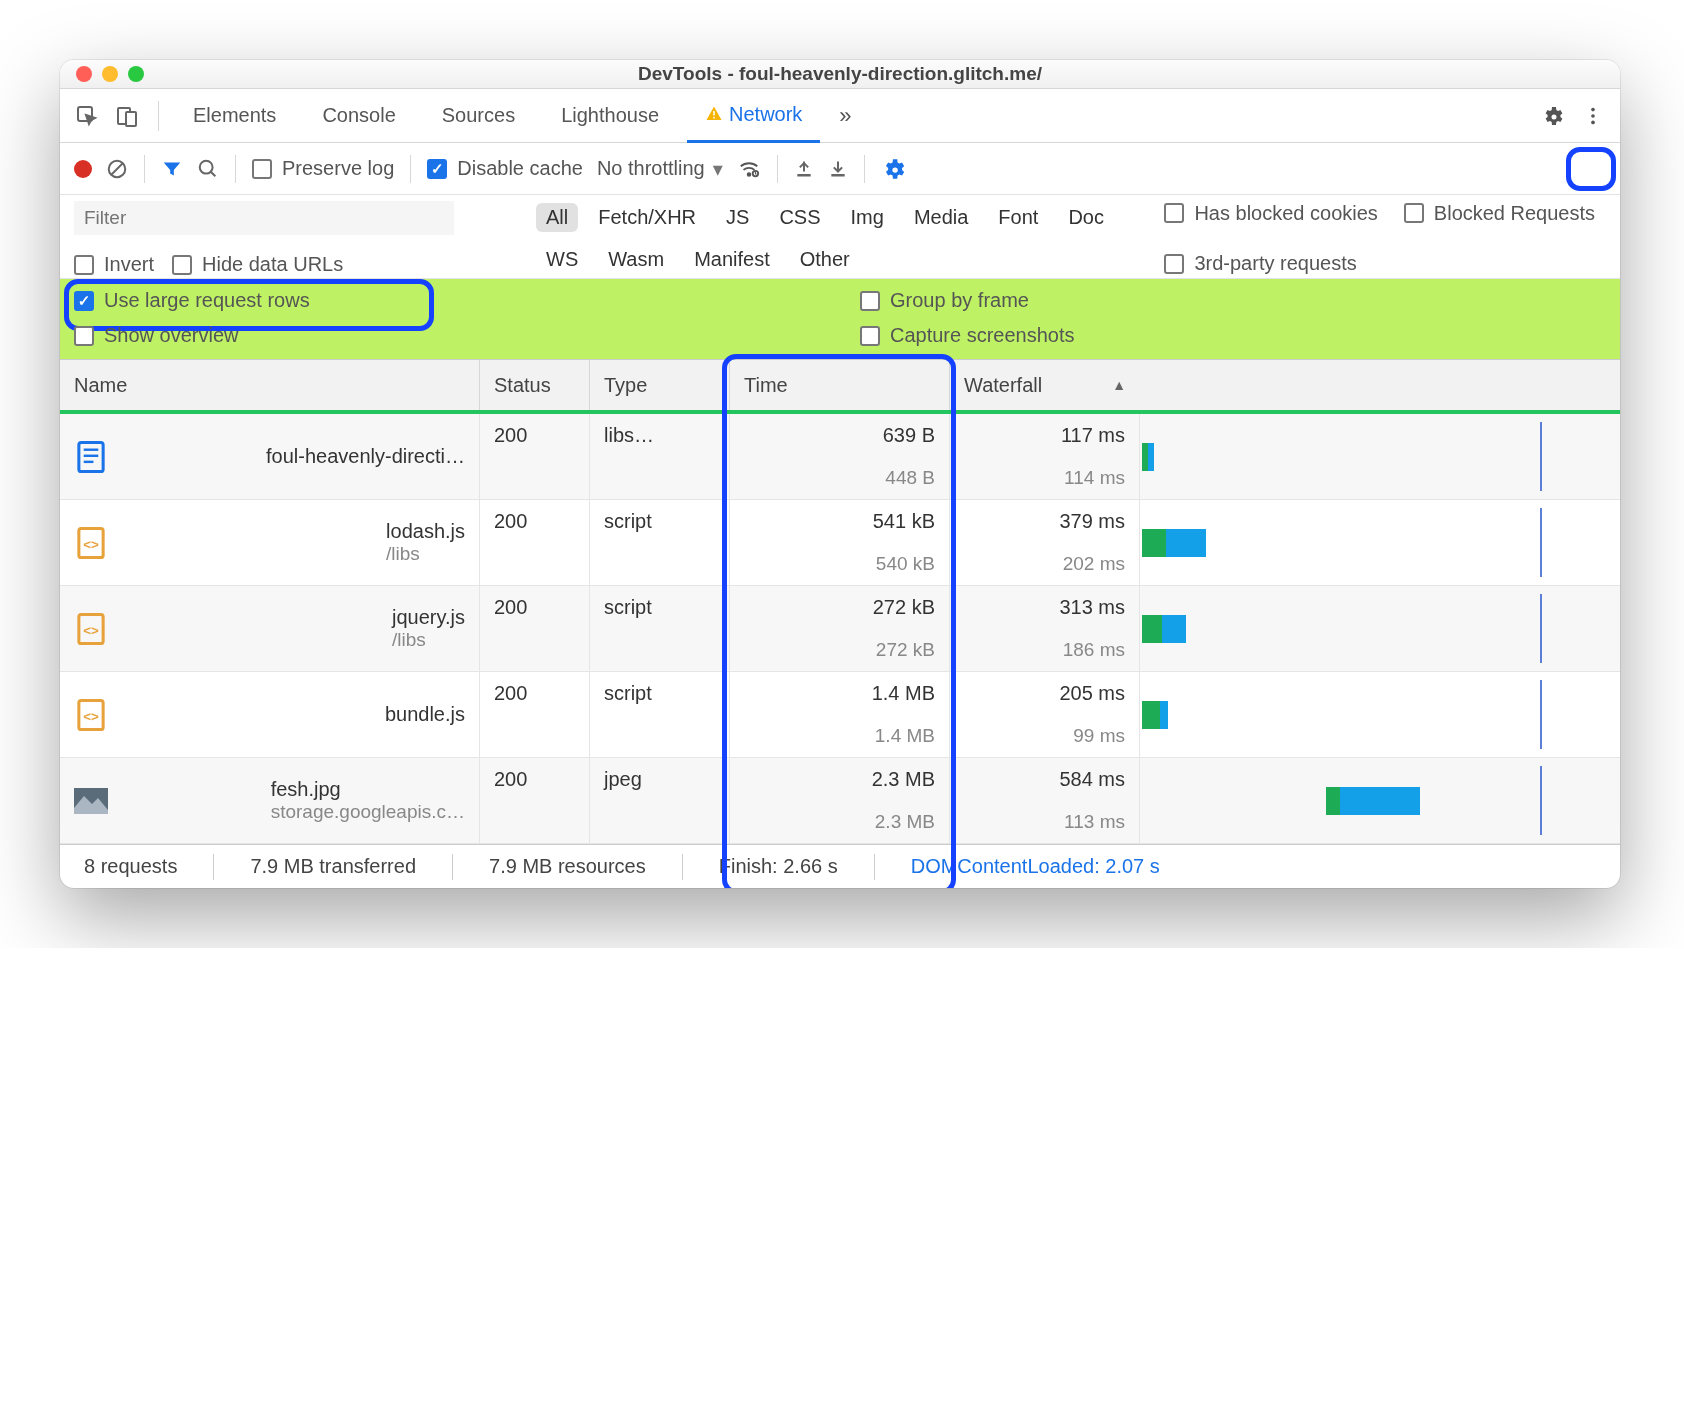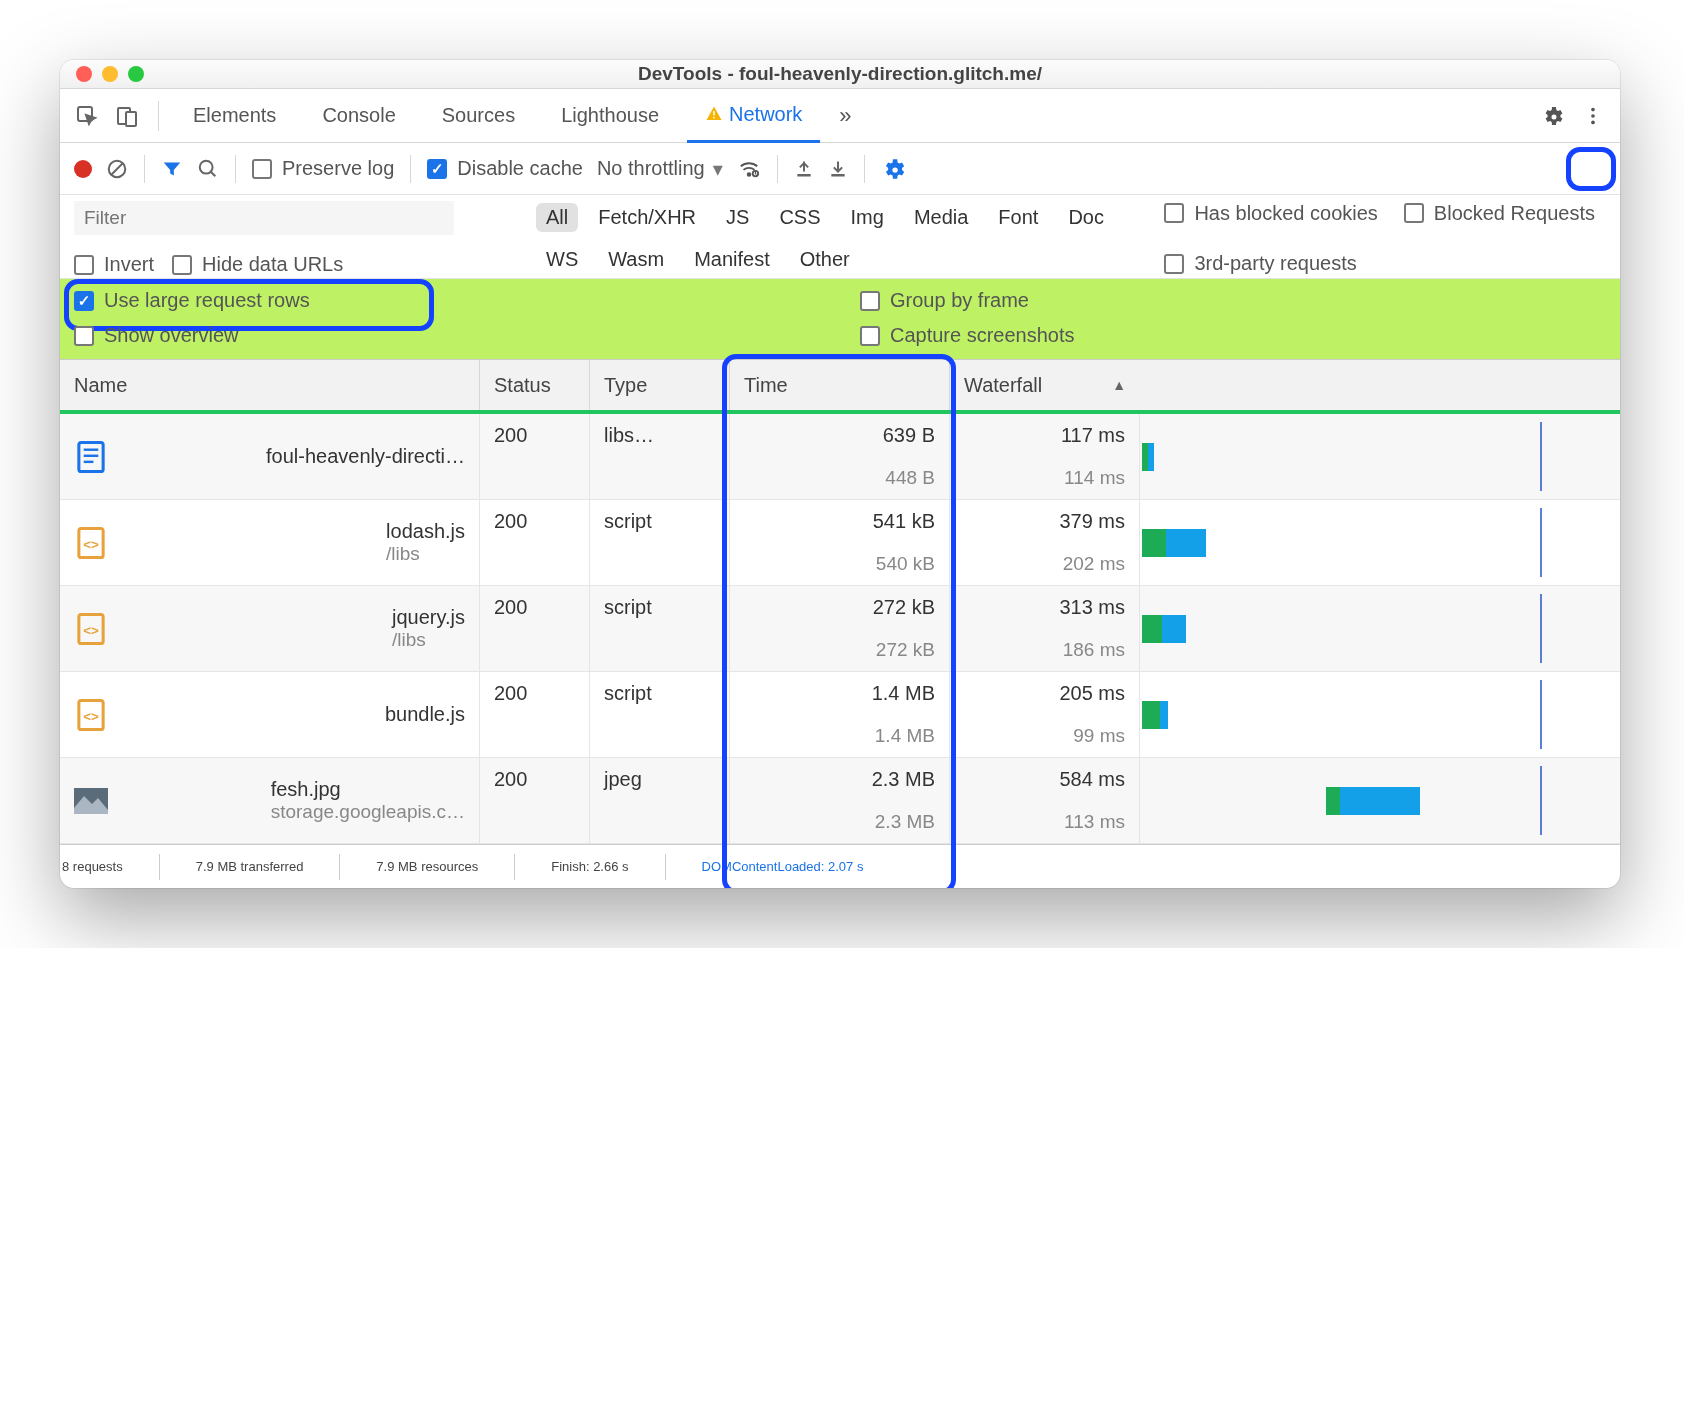--- a/index.html
+++ b/index.html
@@ -100,22 +100,22 @@
   .td.right { align-items:flex-end;}
   .sub { color:#888; font-size:19px;}
   .namecell { flex-direction:row; align-items:center; gap:14px;}
   .nametext { display:flex; flex-direction:column;}
   .ficon { width:34px; height:34px; display:flex; align-items:center; justify-content:center;}
   .wf { position:relative; height:100%;}
   .wfbar { position:absolute; top:50%; transform:translateY(-50%); height:28px; display:flex;}
   .wfbar .p1{background:#1eab56;} .wfbar .p2{background:#14a0e8;}
   .wfmark{position:absolute;top:8px;bottom:8px;width:2px;background:#5b7fd6;right:78px;}
   .statusbar {
-    display:flex; align-items:center; height:44px; padding:0 2px;
-    gap:36px; border-top:1px solid #ccc; font-size:13px; color:#444;
+    display:flex; align-items:center; height:44px; padding:0 24px;
+    gap:36px; border-top:1px solid #ccc; font-size:20px; color:#444;
   }
   .statusbar .sdiv{width:1px;height:26px;background:#ccc;}
   .blue{color:#1a73e8;}
   svg { display:block; }
 </style>
 </head>
 <body>
 
 <div class="window">
 

